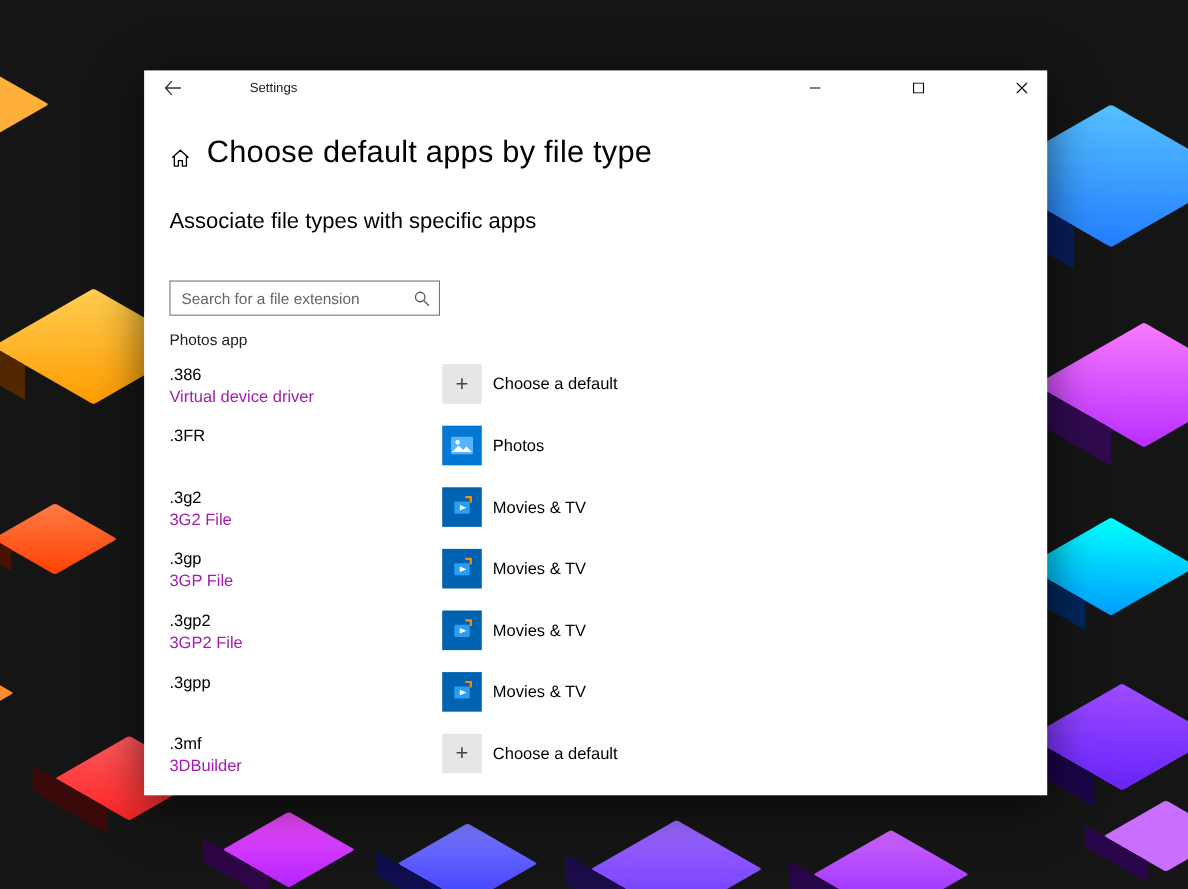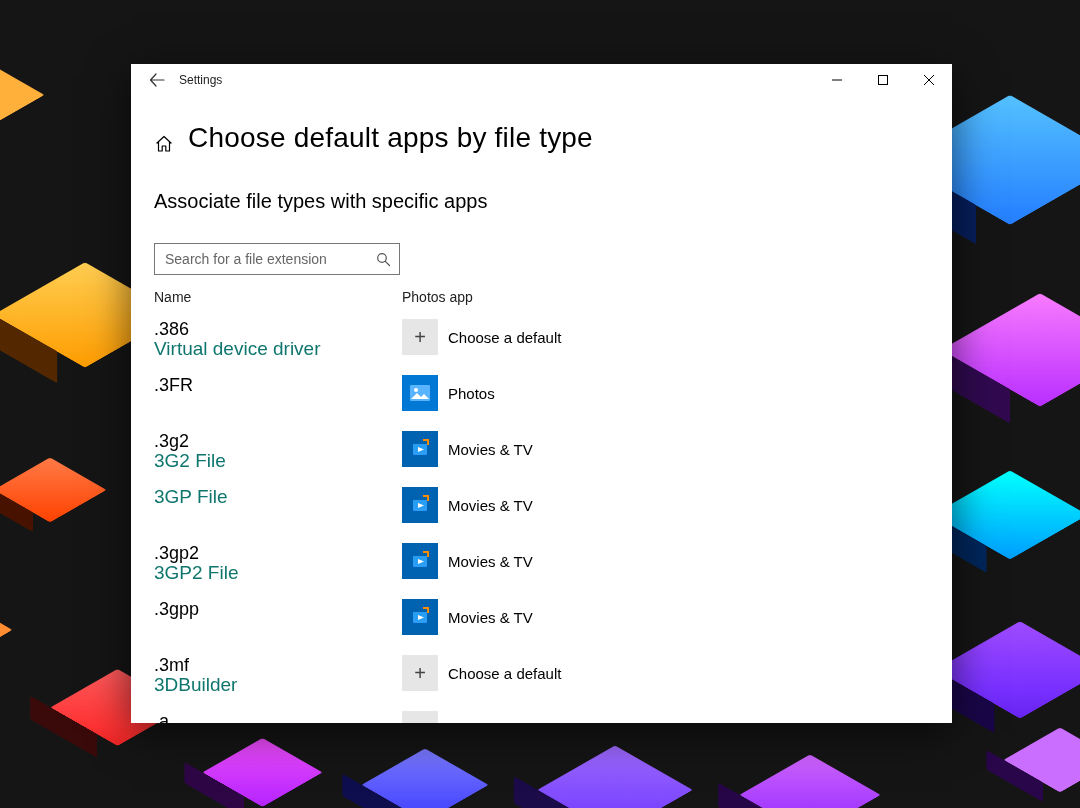--- a/index.html
+++ b/index.html
@@ -49,41 +49,42 @@
     display: flex; flex-direction: column;
     overflow: hidden;
     font-size: 14px;
     color: #000;
   }
   .titlebar {
     height: 32px;
     display: flex; align-items: center;
     padding-left: 6px;
     user-select: none;
+    gap: 48px;
   }
   .titlebar .back {
     width: 40px; height: 32px;
     display:flex; align-items:center; justify-content:center;
     color: #333;
   }
   .titlebar .title { font-size: 12px; color: #222; margin-left: 2px; }
   .titlebar .spacer { flex: 1; }
   .winctrl { width: 46px; height: 32px; display:flex; align-items:center; justify-content:center; }
 
   .content {
     flex:1; overflow:hidden;
     padding: 8px 23px 0 23px;
   }
   .header-row { display:flex; align-items:flex-end; gap:14px; margin-top:18px; }
   .home-btn { width:20px; height:20px; display:flex; align-items:center; justify-content:center; color:#000; }
   h1.page-title { font-weight: 400; font-size: 28px; letter-spacing: 0.2px; }
   h2.section-title { font-weight: 400; font-size: 20px; margin-top: 36px; }
 
   .search-wrap {
-    margin-top: 30px;
+    margin-top: 42px;
     width: 246px; height: 32px;
     border: 1px solid #777; background:#fff;
     display:flex; align-items:center;
     padding: 0 8px 0 10px;
   }
   .search-wrap input {
     flex:1; border:none; outline:none; font-size:14px; color:#555; background:transparent;
   }
   .search-wrap input::placeholder { color:#666; }
   .search-wrap .mag { color:#555; }
@@ -95,22 +96,22 @@
   .col-name  { width: 248px; }
   .col-app   { flex:1; }
 
   .list { margin-top: 10px; }
   .row {
     display:flex; align-items:flex-start;
     min-height: 56px;
     padding-top: 4px;
   }
   .row .ext-block { width:248px; }
-  .row .ext  { font-size:18px; line-height:20px; }
-  .row .desc { font-size:19px; line-height:20px; color:#0f766e; }
+  .row .ext  { font-size:15px; line-height:20px; }
+  .row .desc { font-size:15px; line-height:20px; color:#a21caf; }
   .row .app-cell {
     display:flex; align-items:center; gap:10px;
     height:36px;
   }
   .app-icon {
     width:36px; height:36px;
     display:flex; align-items:center; justify-content:center;
     background:#e6e6e6; color:#444;
   }
   .app-icon.plus { font-size:20px; font-weight:300; }
@@ -225,21 +226,20 @@
       <input type="text" placeholder="Search for a file extension" style="">
       <span class="mag">
         <svg width="15" height="15" viewBox="0 0 15 15">
             <circle cx="6" cy="6" r="4.3" stroke="currentColor" stroke-width="1.2" fill="none"></circle>
             <path d="M9.3 9.3 L13.5 13.5" stroke="currentColor" stroke-width="1.2" stroke-linecap="round"></path>
           </svg>
       </span>
     </div>
 
     <div class="columns-header">
-      <div class="col-name">Name</div>
       <div class="col-app">Photos app</div>
     </div>
 
     <div class="list" id="list">
         <div class="row">
           <div class="ext-block">
             <div class="ext">.386</div>
             <div class="desc">Virtual device driver</div>
           </div>
           <div class="app-cell">
@@ -273,20 +273,21 @@
                 <rect x="4" y="6" width="14" height="11" rx="1" fill="#2a9df4"></rect>
                 <path d="M9 9 L15 11.5 L9 14 Z" fill="#fff"></path>
                 <path d="M14 2 L19 2 L19 7" stroke="#ff8c00" stroke-width="2" fill="none"></path>
               </svg>
             </div>
             <span class="app-label">Movies &amp; TV</span>
           </div>
         </div>
         <div class="row">
           <div class="ext-block">
+            <div class="ext">.3gp</div>
             <div class="desc">3GP File</div>
           </div>
           <div class="app-cell">
             <div class="app-icon movies">
               <svg width="22" height="22" viewBox="0 0 22 22">
                 <rect x="4" y="6" width="14" height="11" rx="1" fill="#2a9df4"></rect>
                 <path d="M9 9 L15 11.5 L9 14 Z" fill="#fff"></path>
                 <path d="M14 2 L19 2 L19 7" stroke="#ff8c00" stroke-width="2" fill="none"></path>
               </svg>
             </div>

